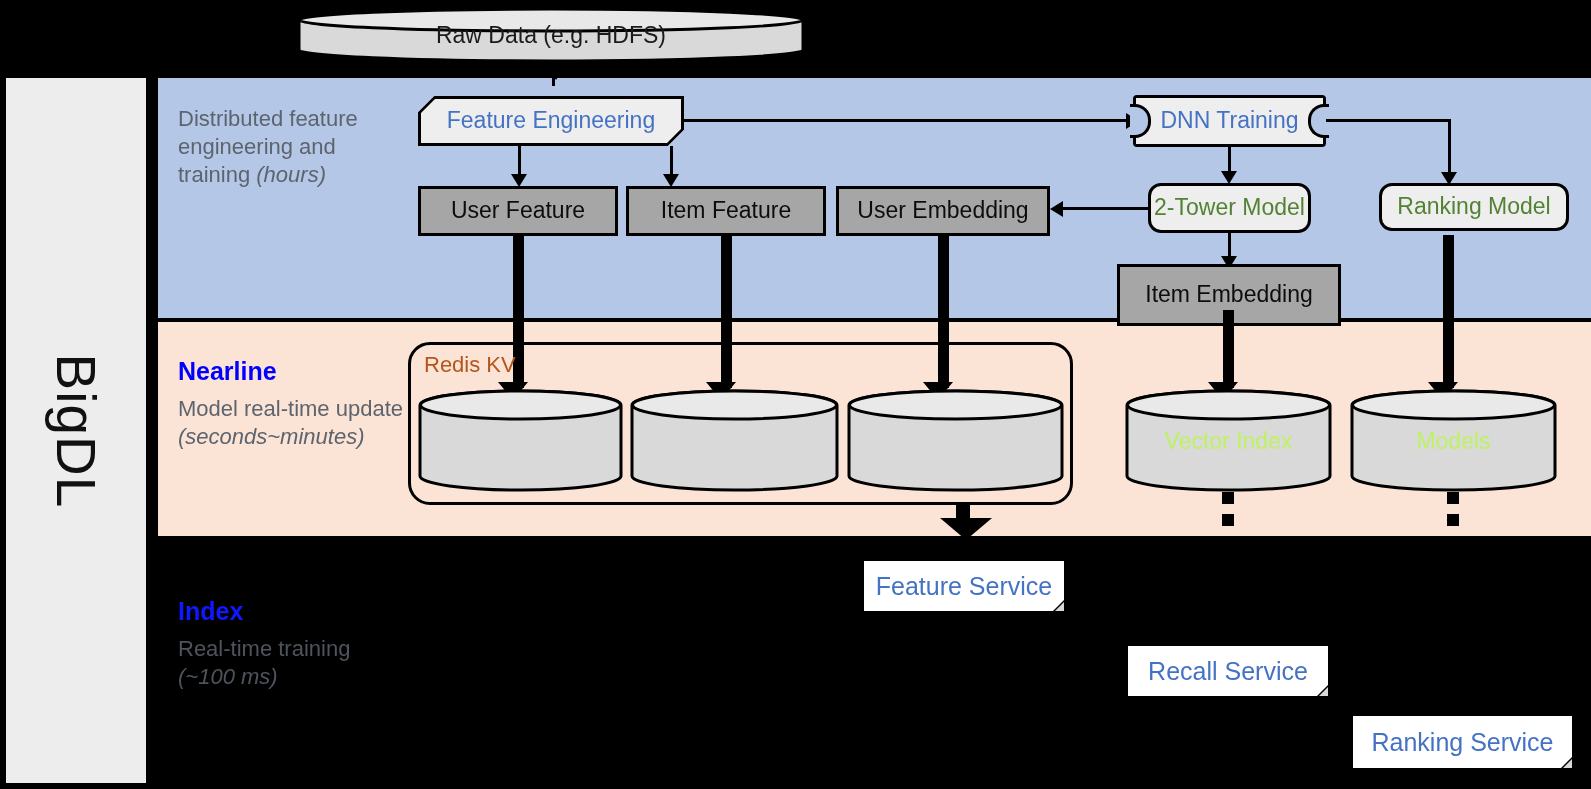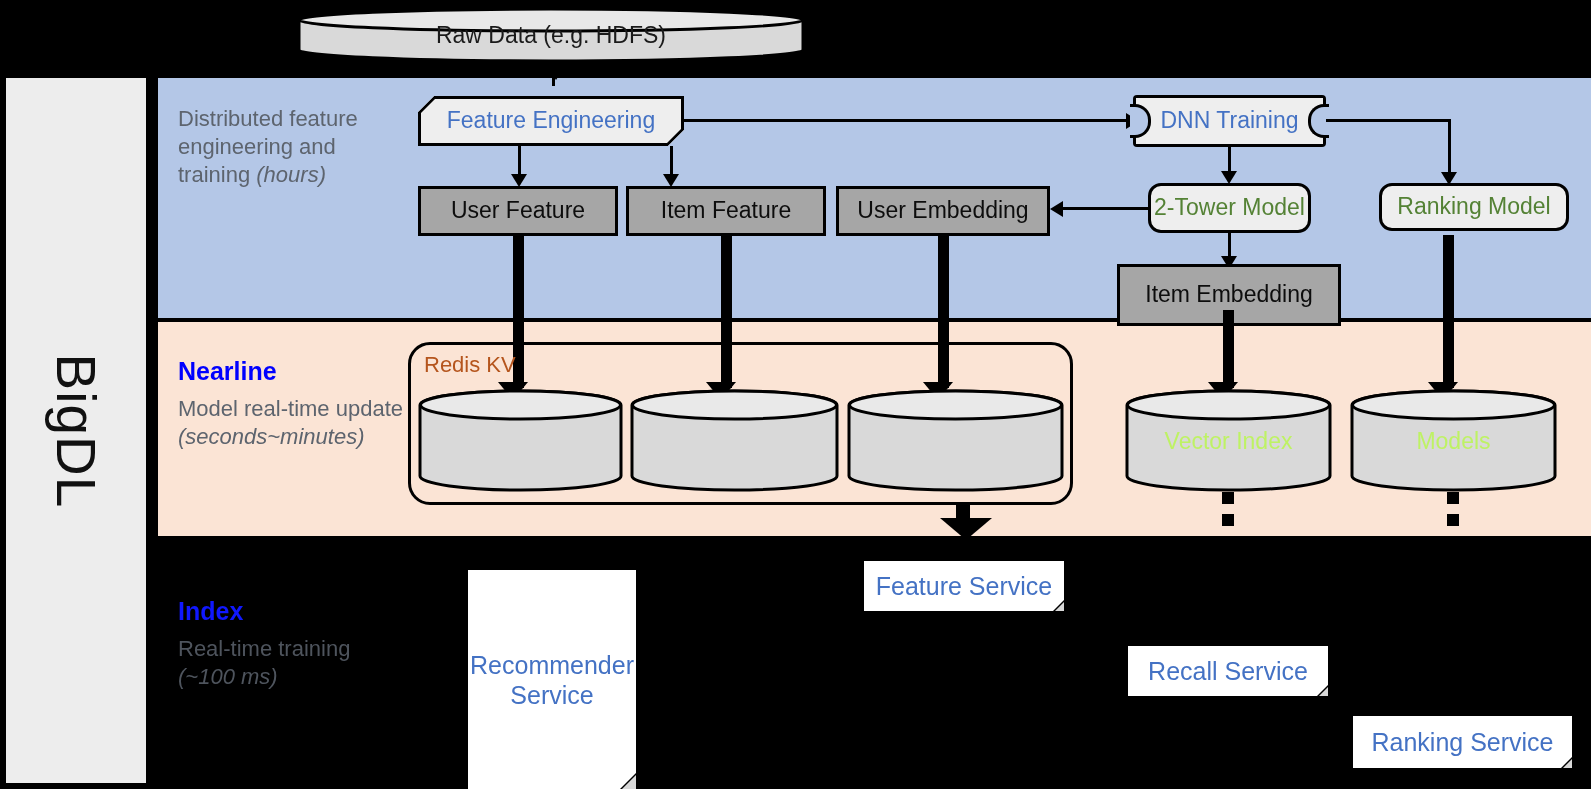--- a/index.html
+++ b/index.html
@@ -280,25 +280,20 @@
   <div class="dash-sq" style="left:1222px;top:514px;"></div>
 
   <div class="dash-sq" style="left:1447px;top:492px;"></div>
   <div class="dash-sq" style="left:1447px;top:514px;"></div>
 
   <div class="abs txt-online">
     <div class="band-title">Index</div>
     <div class="band-sub"><span>Real-time training </span><i>(~100 ms)</i></div>
   </div>
 
-  <div class="doc" style="left:468px;top:570px;width:168px;height:219px;">
-    <div class="fold"></div>
-    <div class="foldw"></div>
-    <div class="doc-txt" style="padding:0 12px;">Recommender Service</div>
-  </div>
 
   <div class="doc" style="left:864px;top:561px;width:200px;height:50px;">
     <div class="fold" style="border-left-width:11px;border-bottom-width:11px;"></div>
     <div class="foldw" style="border-left-width:9px;border-bottom-width:9px;"></div>
     <div class="doc-txt">Feature Service</div>
   </div>
 
   <div class="doc" style="left:1128px;top:646px;width:200px;height:50px;">
     <div class="fold" style="border-left-width:11px;border-bottom-width:11px;"></div>
     <div class="foldw" style="border-left-width:9px;border-bottom-width:9px;"></div>

